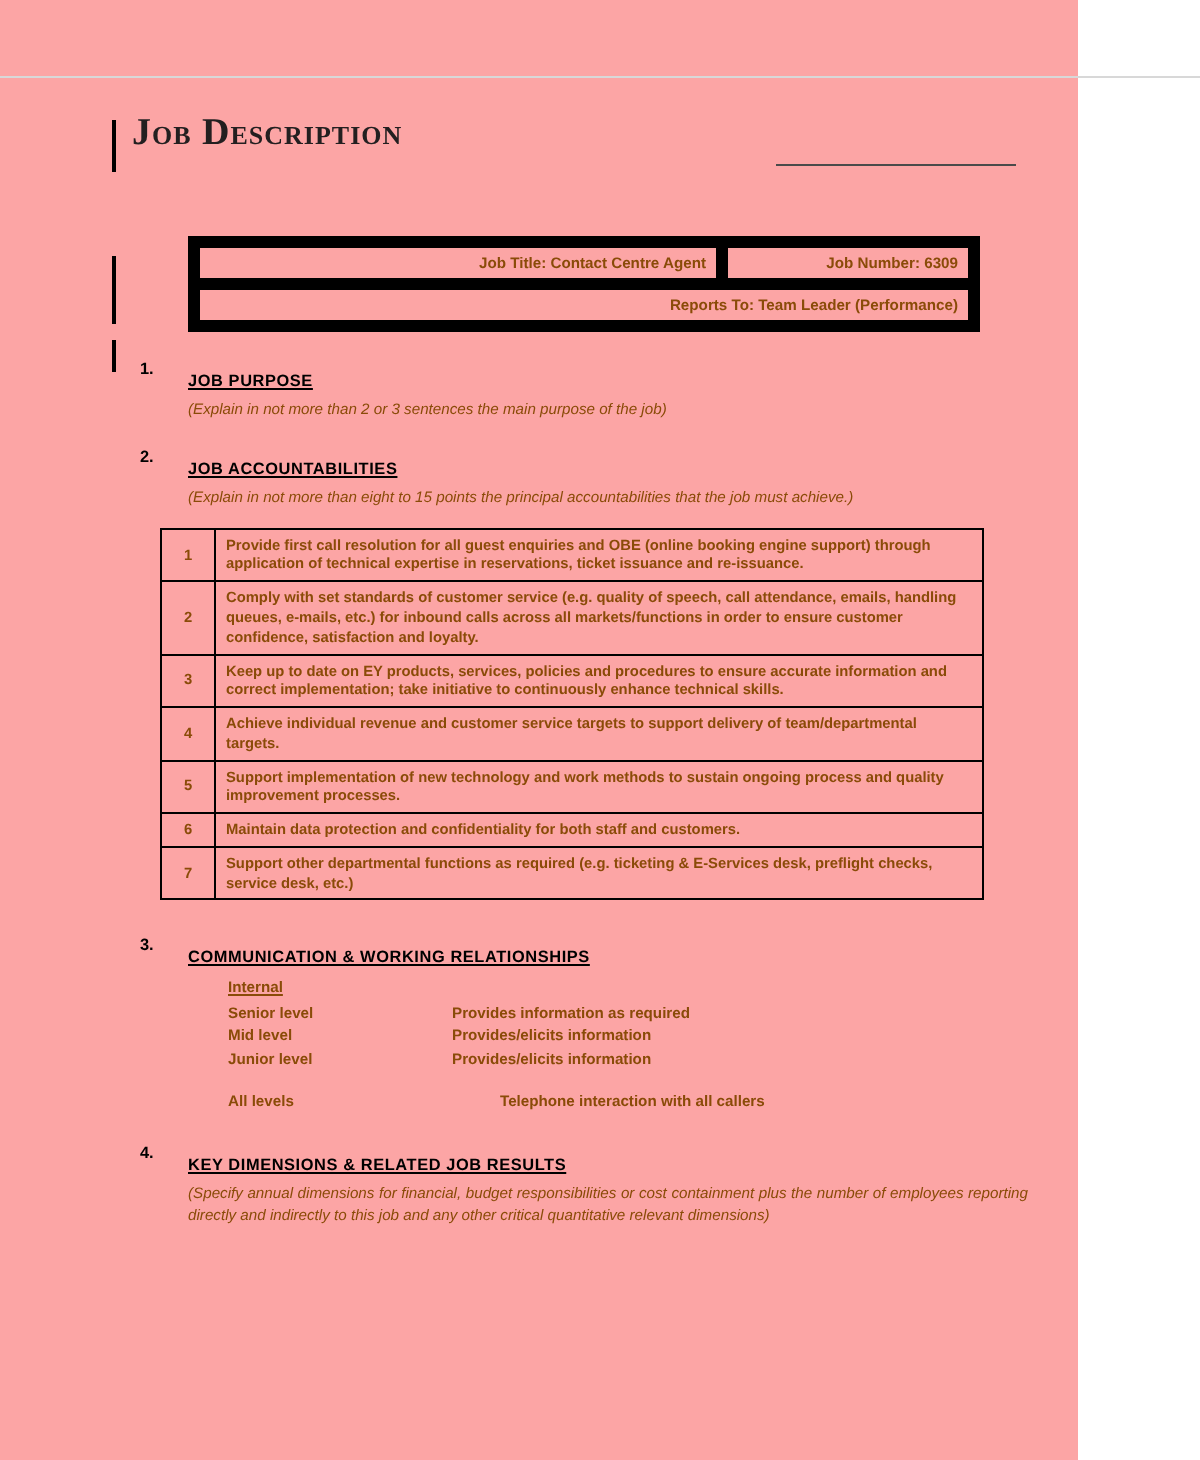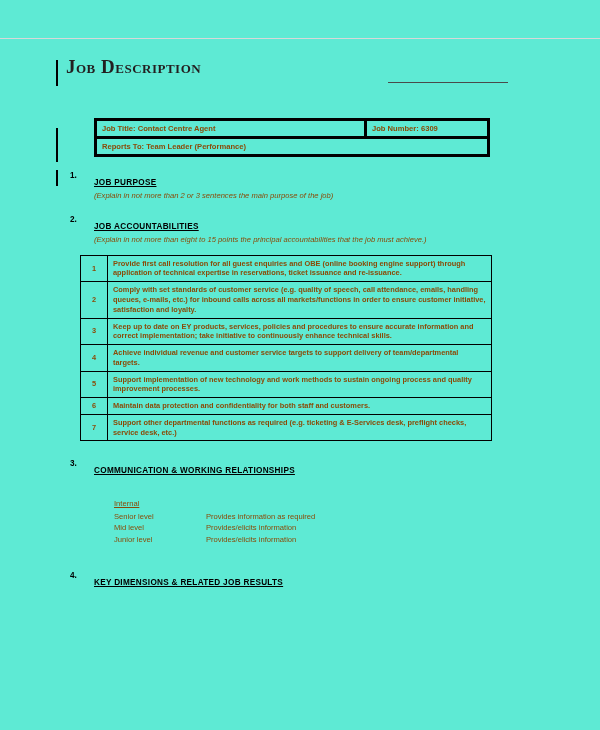--- a/index.html
+++ b/index.html
@@ -10,23 +10,23 @@
   body {
     width: 600px;
     height: 730px;
     font-family: "Liberation Sans", sans-serif;
     color: #000;
     position: relative;
     overflow: hidden;
   }
   .page {
     position: relative;
-    width: 600px;
+    width: 539px;
     height: 730px;
-    background: #5eead4;
+    background: #fca5a5;
     box-sizing: border-box;
   }
   
   .top-rule {
     position: absolute;
     left: 0;
     top: 38px;
     width: 600px;
     border-top: 1px solid #d8d8d8;
   }
@@ -62,26 +62,27 @@
   }
   
   .info-table {
     border-collapse: collapse;
     width: 396px;
     margin-left: 28px;
     margin-top: 30px;
     table-layout: fixed;
   }
   .info-table td {
-    border: 3px solid #000000;
+    border: 6px solid #000000;
     font-size: 7.6px;
     font-weight: bold;
     color: #8a4b08;
     padding: 3px 5px 3px 5px;
     line-height: 1.2;
+    text-align: right;
   }
   .info-table td.right {
     width: 110px;
   }
   
   .section {
     margin-top: 14px;
     position: relative;
   }
   .sec-head {
@@ -140,32 +141,33 @@
     vertical-align: middle;
   }
   .acc-table td.num {
     width: 16px;
     text-align: center;
     color: #8a4b08;
   }
   
   .rel-block {
     margin-left: 48px;
-    margin-top: 21px;
+    margin-top: 2px;
     font-size: 7.6px;
-    font-weight: normal;
+    font-weight: bold;
     color: #8a4b08;
     line-height: 1.5;
   }
   .rel-head {
     text-decoration: underline;
     margin-bottom: 1px;
   }
   .rel-row {
     display: flex;
+    gap: 20px;
   }
   .rel-row .lbl { width: 92px; }
   .rel-row .val { }
   .rel-gap { height: 10px; }
   .rel-row.ext .lbl { width: 92px; }
   .rel-row.ext .val { margin-left: 24px; }
 </style>
 </head>
 <body>
 
@@ -209,21 +211,21 @@
       <div class="sec-instr">(Explain in not more than eight to 15 points the principal accountabilities that the job must achieve.)</div>
 
       <table class="acc-table">
         <tbody>
             <tr>
           <td class="num">1</td>
           <td>Provide first call resolution for all guest enquiries and OBE (online booking engine support) through application of technical expertise in reservations, ticket issuance and re-issuance.</td>
         </tr>
         <tr>
           <td class="num">2</td>
-          <td>Comply with set standards of customer service (e.g. quality of speech, call attendance, emails, handling queues, e-mails, etc.) for inbound calls across all markets/functions in order to ensure customer initiative, satisfaction and loyalty.</td>
+          <td>Comply with set standards of customer service (e.g. quality of speech, call attendance, emails, handling queues, e-mails, etc.) for inbound calls across all markets/functions in order to ensure customer confidence, satisfaction and loyalty.</td>
         </tr>
         <tr>
           <td class="num">3</td>
           <td>Keep up to date on EY products, services, policies and procedures to ensure accurate information and correct implementation; take initiative to continuously enhance technical skills.</td>
         </tr>
         <tr>
           <td class="num">4</td>
           <td>Achieve individual revenue and customer service targets to support delivery of team/departmental targets.</td>
         </tr>
         <tr>
@@ -257,23 +259,28 @@
           <span class="lbl">Mid level</span>
           <span class="val">Provides/elicits information</span>
         </div>
         <div class="rel-row">
           <span class="lbl">Junior level</span>
           <span class="val">Provides/elicits information</span>
         </div>
 
         <div class="rel-gap"></div>
 
+        <div class="rel-row ext">
+          <span class="lbl">All levels</span>
+          <span class="val">Telephone interaction with all callers</span>
+        </div>
       </div>
     </div>
 
     
     <div class="section" style="margin-top:16px;">
       <span class="sec-num">4.</span>
       <span class="sec-head">KEY DIMENSIONS &amp; RELATED JOB RESULTS</span>
+      <div class="sec-instr">(Specify annual dimensions for financial, budget responsibilities or cost containment plus the number of employees reporting directly and indirectly to this job and any other critical quantitative relevant dimensions)</div>
     </div>
 
   </div>
 </div>
 
 </body></html>

